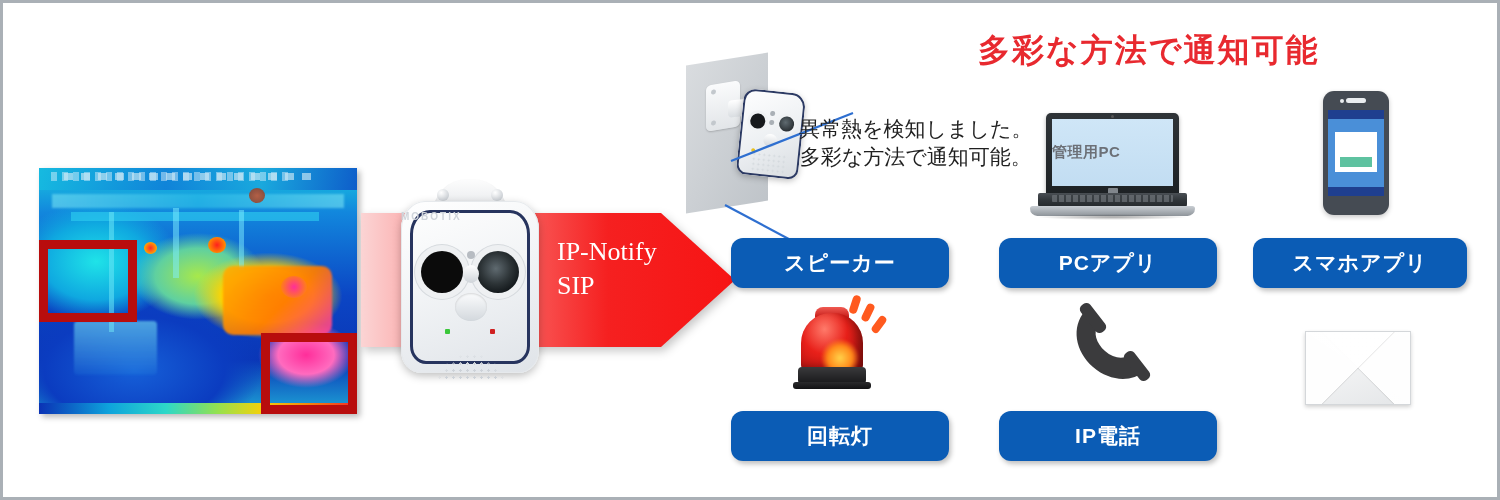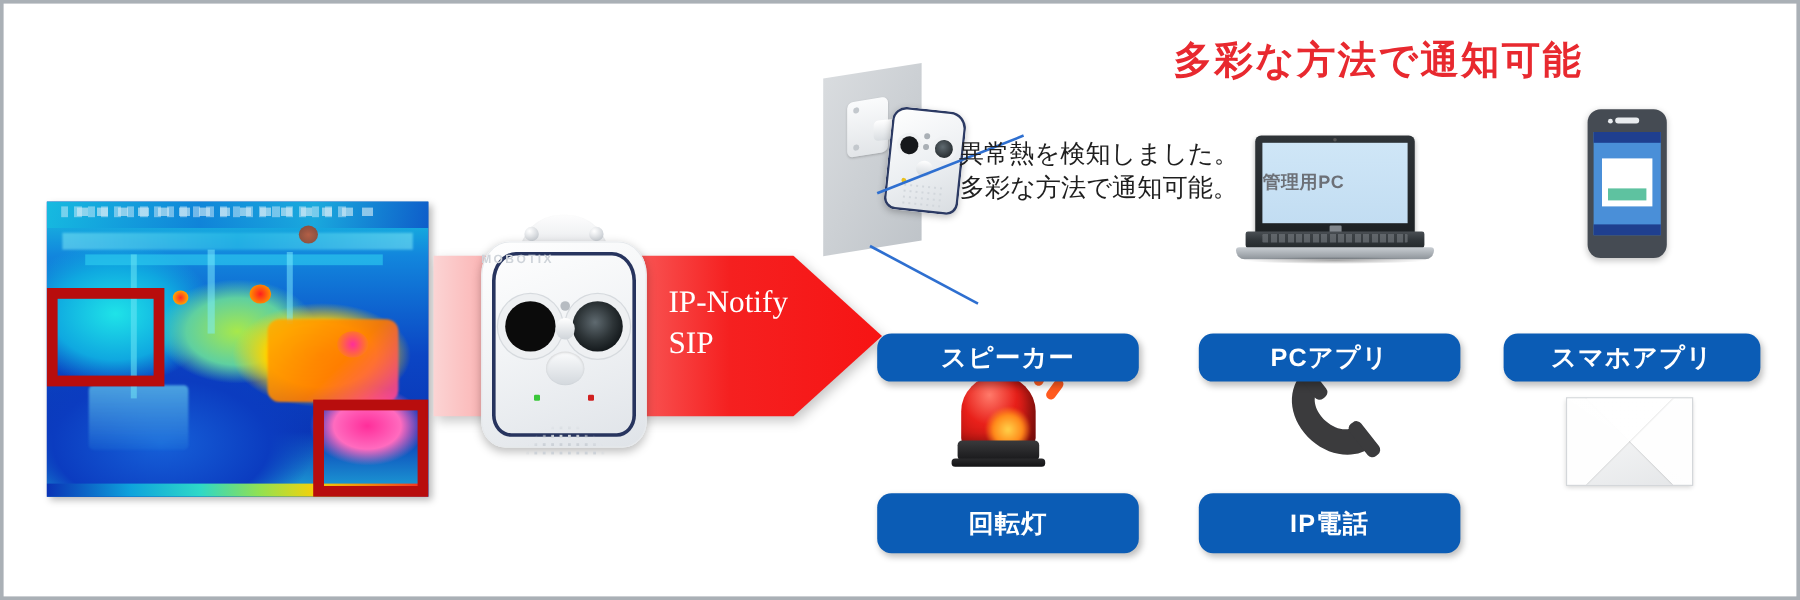--- a/index.html
+++ b/index.html
@@ -198,21 +198,21 @@
   .env-flapR{position:absolute;right:0;top:0;width:0;height:0;
     border-right:52px solid #f0f1f3;border-top:36px solid transparent;border-bottom:36px solid transparent;}
   .env-top{position:absolute;left:0;top:0;width:100%;height:100%;
     background:linear-gradient(135deg,rgba(255,255,255,.95) 49.5%,rgba(0,0,0,.07) 50%,rgba(255,255,255,0) 51%),
                linear-gradient(225deg,rgba(255,255,255,.95) 49.5%,rgba(0,0,0,.07) 50%,rgba(255,255,255,0) 51%);}
 
   
   .btn{position:absolute;background:#0b5cb5;color:#fff;border-radius:12px;
     display:flex;align-items:center;justify-content:center;font-size:21px;font-weight:bold;
     box-shadow:2px 3px 5px rgba(0,0,0,.25);letter-spacing:1px;}
-  .btn.r1{top:235px;height:40px;margin-top:40px;}
+  .btn.r1{top:235px;height:50px;}
   .btn.r2{top:408px;height:50px;}
   .btn.c1{left:728px;width:218px;}
   .btn.c2{left:996px;width:218px;}
   .btn.c3{left:1250px;width:214px;}
 </style>
 </head>
 <body>
 
 <div id="stage">
 

